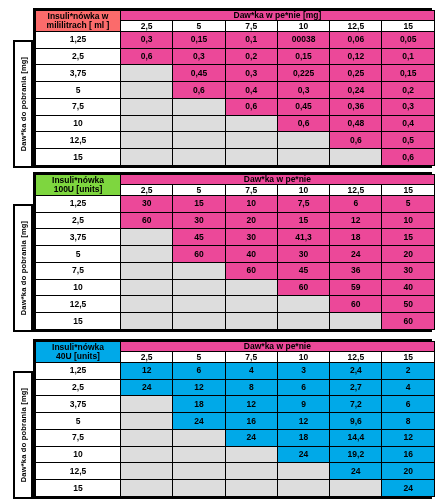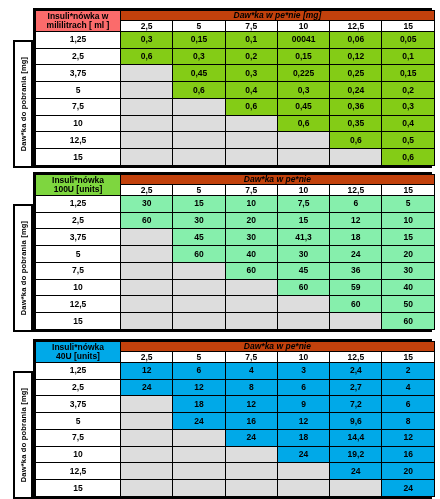--- a/index.html
+++ b/index.html
@@ -70,28 +70,27 @@
     line-height:1.25;
     padding:1px 10px !important;
   }
   .corner.red  {background:#fb6b6b;}
   .corner.green{background:#7ed63f;}
   .corner.blue {background:#00a9e8;}
 
   .grouphdr{
     font-size:8.5px;
     font-weight:bold;
-    background:#c2410c;
-    font-style:italic;
+    background:#ec4899;
   }
   .colhdr{background:#fff;font-size:8.5px;}
   .rowhdr{background:#fff;font-size:8.5px;}
 
-  .c-red  {background:#84cc16;}
-  .c-green{background:#86efac;}
+  .c-red  {background:#ec4899;}
+  .c-green{background:#ec4899;}
   .c-blue {background:#00a9e8;}
   .c-off  {background:#dddddd;}
 
   tr.datarow{height:16px;}
 </style>
 </head>
 <body>
 
 <div class="page">
 
@@ -132,21 +131,21 @@
           <td class="colhdr">12,5</td>
           <td class="colhdr">15</td>
         </tr>
       </tbody>
       <tbody>
           <tr class="datarow">
             <td class="rowhdr">1,25</td>
             <td class="c-red">0,3</td>
             <td class="c-red">0,15</td>
             <td class="c-red">0,1</td>
-            <td class="c-red">00041</td>
+            <td class="c-red">00038</td>
             <td class="c-red">0,06</td>
             <td class="c-red">0,05</td>
           </tr>
           <tr class="datarow">
             <td class="rowhdr">2,5</td>
             <td class="c-red">0,6</td>
             <td class="c-red">0,3</td>
             <td class="c-red">0,2</td>
             <td class="c-red">0,15</td>
             <td class="c-red">0,12</td>
@@ -178,21 +177,21 @@
             <td class="c-red">0,45</td>
             <td class="c-red">0,36</td>
             <td class="c-red">0,3</td>
           </tr>
           <tr class="datarow">
             <td class="rowhdr">10</td>
             <td class="c-off"></td>
             <td class="c-off"></td>
             <td class="c-off"></td>
             <td class="c-red">0,6</td>
-            <td class="c-red">0,35</td>
+            <td class="c-red">0,48</td>
             <td class="c-red">0,4</td>
           </tr>
           <tr class="datarow">
             <td class="rowhdr">12,5</td>
             <td class="c-off"></td>
             <td class="c-off"></td>
             <td class="c-off"></td>
             <td class="c-off"></td>
             <td class="c-red">0,6</td>
             <td class="c-red">0,5</td>

